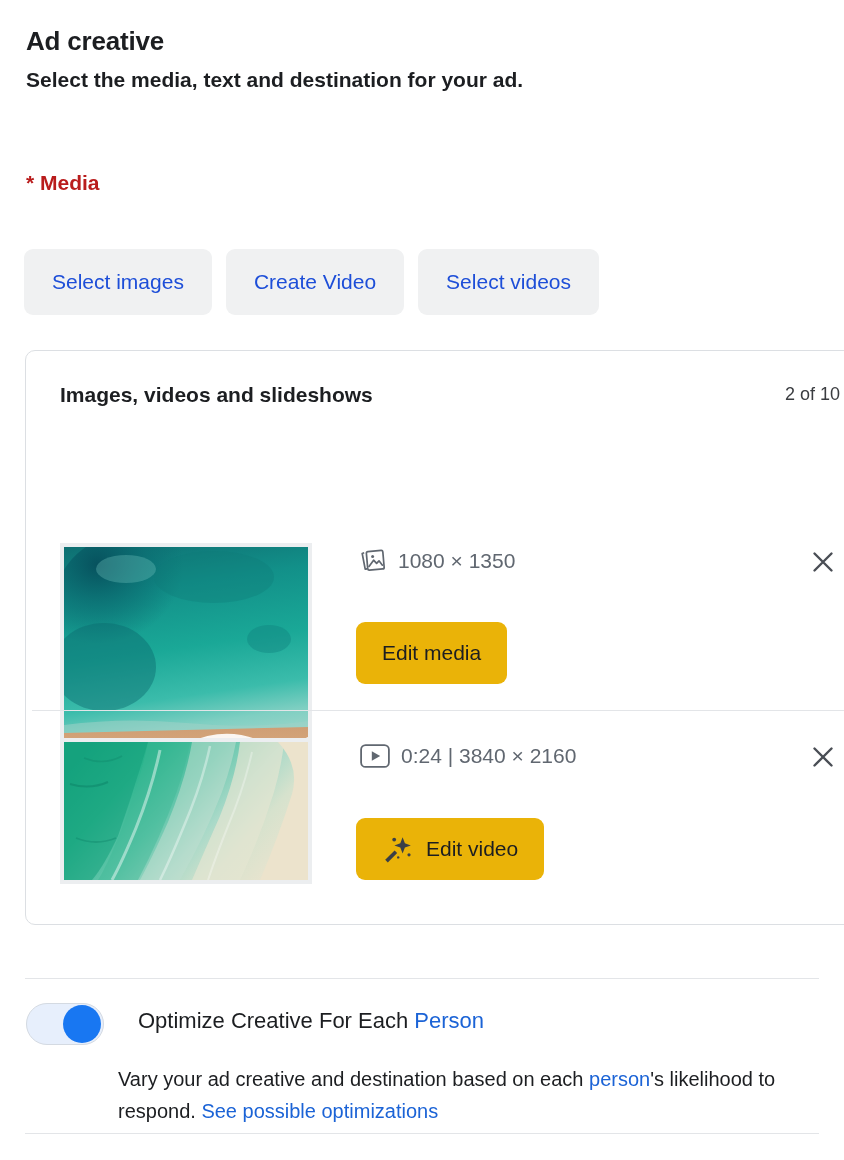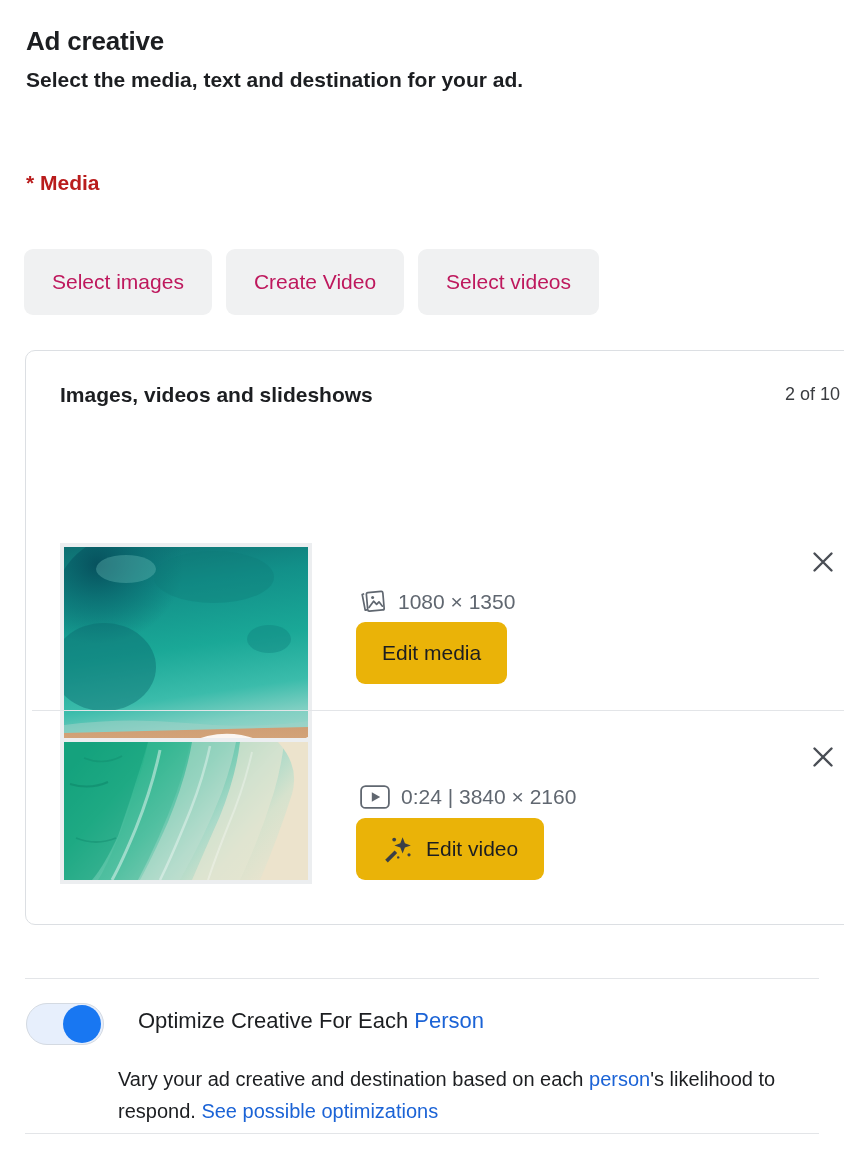--- a/index.html
+++ b/index.html
@@ -62,21 +62,21 @@
     gap: 14px;
   }
   .gbtn {
     background: #f0f1f2;
     border: none;
     border-radius: 9px;
     height: 66px;
     padding: 16px 28px;
     font-family: "Liberation Sans", sans-serif;
     font-size: 21px;
-    color: #be185d;
+    color: #1d4ed8;
     cursor: pointer;
     display: flex;
     align-items: center;
     justify-content: center;
     white-space: nowrap;
   }
 
   
   .media-card {
     position: absolute;
@@ -132,21 +132,20 @@
   }
 
   .meta-line {
     position: absolute;
     display: flex;
     align-items: center;
     gap: 11px;
     font-size: 21px;
     color: #606770;
     white-space: nowrap;
-    margin-top: 41px;
   }
   .meta-icon {
     display: inline-flex;
     align-items: center;
     justify-content: center;
     flex: 0 0 auto;
   }
 
   .edit-btn {
     position: absolute;

